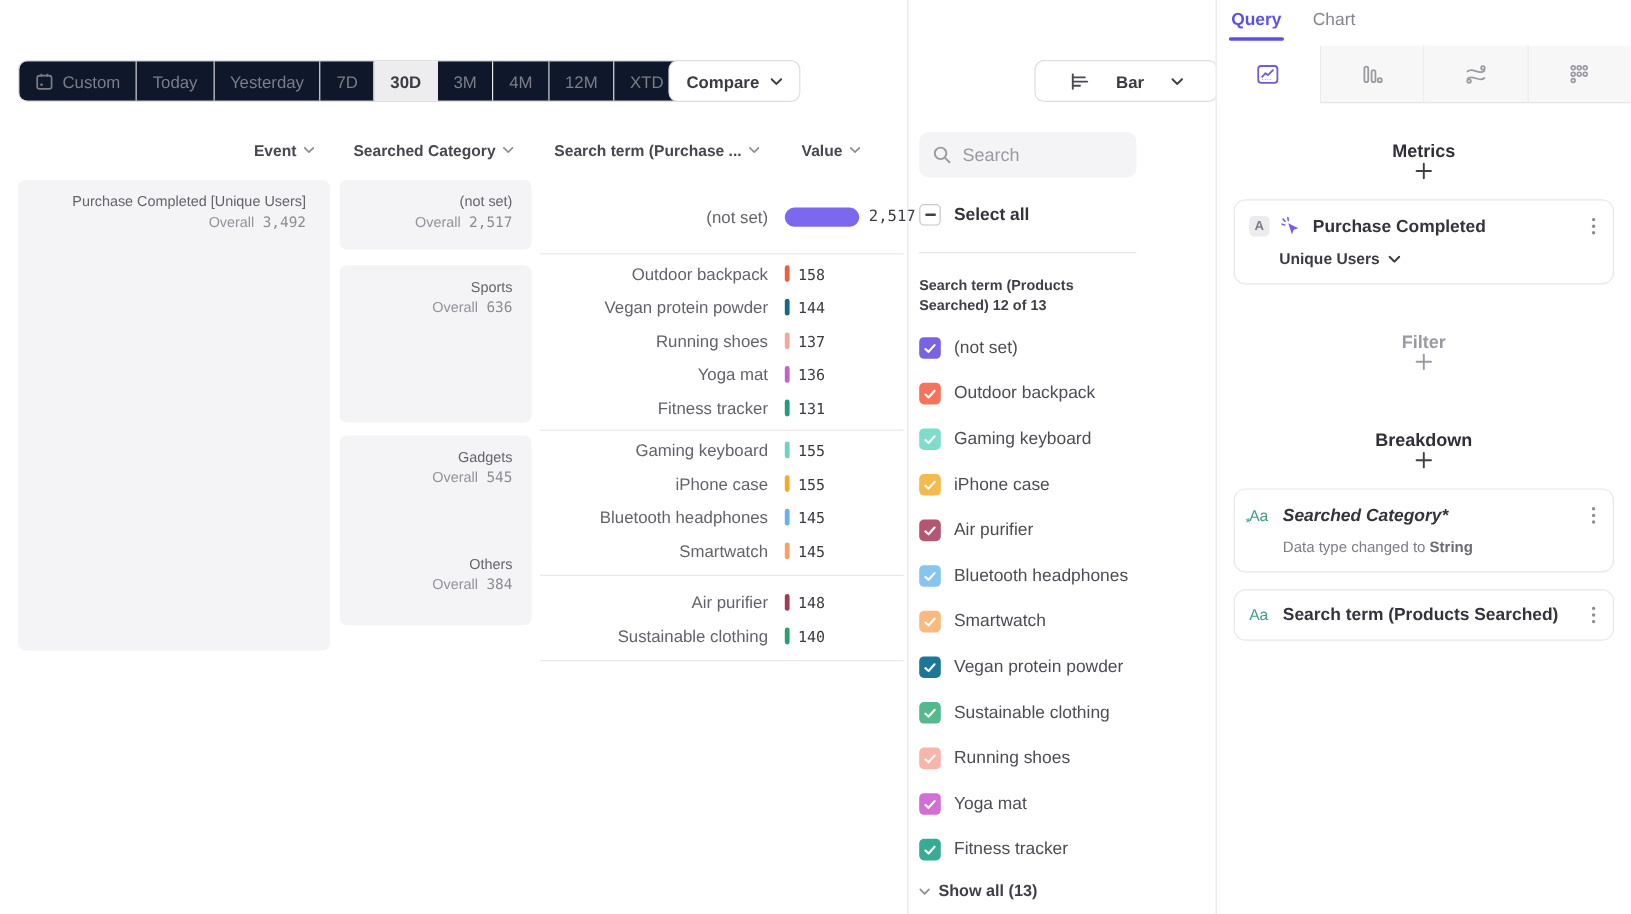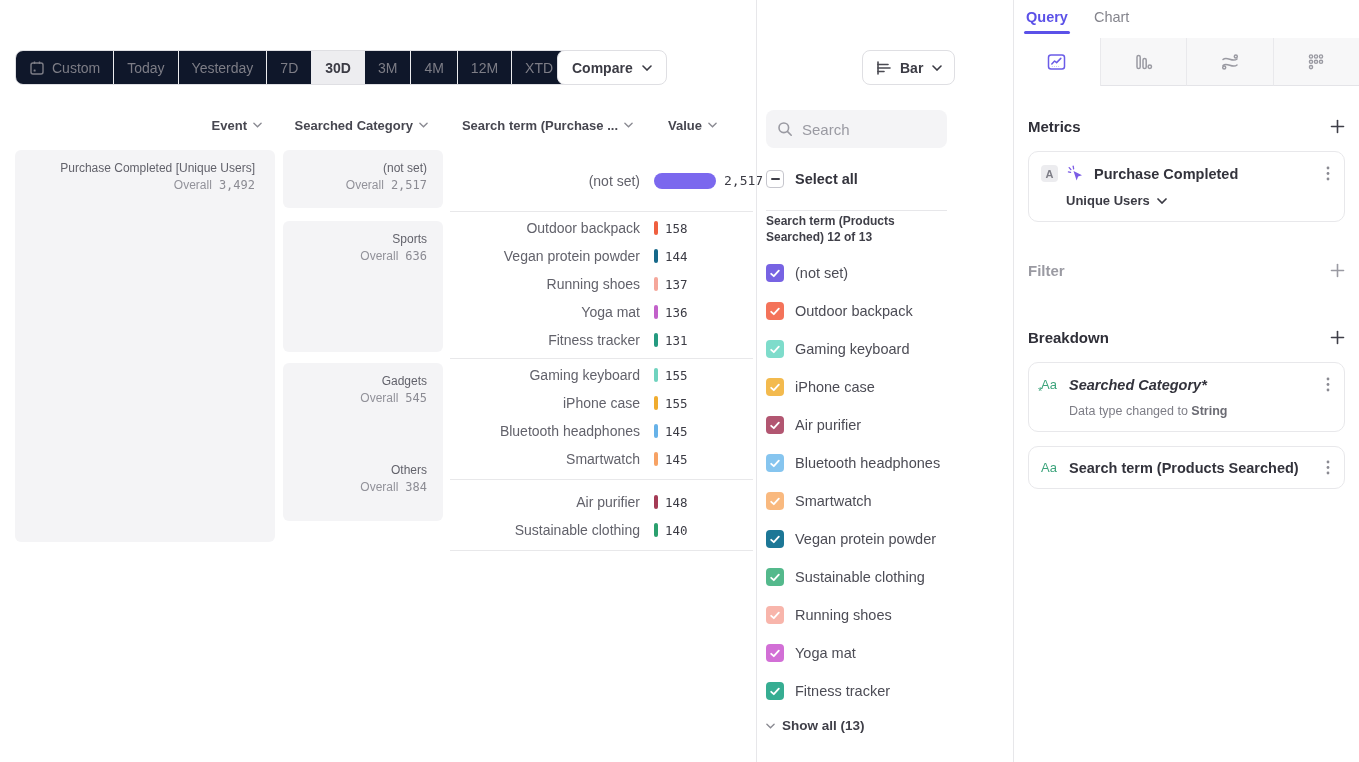--- a/index.html
+++ b/index.html
@@ -10,22 +10,22 @@
 
   
   .date-group { position:absolute; left:15px; top:50px; height:35px; display:flex; align-items:stretch;
     border:1px solid #dfdfe3; border-radius:8px; background:#fff; overflow:hidden; }
   .date-btn { display:flex; align-items:center; gap:7px; padding:0 13px; font-size:14px; color:#7d7d86;
     border-right:1px solid #ececef; background:#0f172a; cursor:pointer; white-space:nowrap; }
   .date-btn:last-child { border-right:none; }
   .date-btn.sel { background:#ededf0; color:#3b3b44; font-weight:700; }
   .compare-btn { position:absolute; left:557px; top:50px; height:35px; display:flex; align-items:center; gap:8px;
     padding:0 14px; border:1px solid #dfdfe3; border-radius:8px; font-size:14px; font-weight:600; color:#3b3b44; background:#fff; }
-  .bar-btn { position:absolute; left:862px; top:50px; height:35px; display:flex; align-items:center; gap:8px;
-    padding:0 12px; border:1px solid #dfdfe3; border-radius:8px; font-size:14px; font-weight:700; color:#3b3b44; background:#fff; }
+  .bar-btn { position:absolute; left:862px; top:50px; height:35px; display:flex; align-items:center; gap:22px;
+    padding:0 28px; border:1px solid #dfdfe3; border-radius:8px; font-size:14px; font-weight:700; color:#3b3b44; background:#fff; }
   .chev { display:inline-flex; color:#8a8a92; }
   .date-btn .chev, .compare-btn .chev, .bar-btn .chev { margin-left:1px; }
 
   
   .col-hdr { position:absolute; top:113px; height:24px; display:flex; align-items:center; gap:6px;
     font-size:13px; font-weight:600; color:#474750; }
   .col-hdr.right { justify-content:flex-end; }
   #hdr-event    { left:15px;  width:247px; }
   #hdr-category { left:283px; width:145px; }
   #hdr-term     { left:450px; width:183px; }
@@ -64,42 +64,42 @@
   .fp-search { width:181px; height:38px; background:#f4f4f6; border-radius:8px; display:flex; align-items:center; padding:0 11px; gap:9px; }
   .fp-search input { border:none; outline:none; background:transparent; font-family:"Liberation Sans",sans-serif;
     font-size:15px; color:#3b3b44; width:130px; }
   .fp-search input::placeholder { color:#9a9aa2; }
   .fp-selectall { margin-top:22px; display:flex; align-items:center; gap:11px; cursor:pointer; }
   .cbx-ind { width:18px; height:18px; border:1.5px solid #c6c6cd; border-radius:4px; background:#fff;
     display:flex; align-items:center; justify-content:center; flex:none; }
   .cbx-ind .minus { width:9px; height:2px; background:#3f3f48; border-radius:1px; }
   .fp-selectall .lbl { font-size:14.5px; font-weight:700; color:#33333c; }
   .fp-divider { margin-top:22px; width:181px; border-top:1px solid #e7e7ea; }
-  .fp-list-label { margin-top:2px; width:172px; font-size:12px; font-weight:700; color:#3f3f48; line-height:1.35; }
+  .fp-list-label { margin-top:19px; width:172px; font-size:12px; font-weight:700; color:#3f3f48; line-height:1.35; }
   .fp-list { margin-top:9px; }
   .fp-item { height:38px; display:flex; align-items:center; gap:11px; cursor:pointer; }
   .cbx { width:18px; height:18px; border-radius:4px; display:flex; align-items:center; justify-content:center; flex:none; }
   .fp-item .lbl { font-size:14.5px; color:#4c4c55; }
   .fp-showall { margin-top:8px; display:flex; align-items:center; gap:7px; cursor:pointer; }
   .fp-showall .lbl { font-size:13.5px; font-weight:600; color:#3f3f48; }
 
   
   .query-panel { position:absolute; left:1013px; top:0; width:346px; height:762px; border-left:1px solid #e7e7ea; background:#fff; }
   .qp-tabs { height:38px; display:flex; gap:26px; padding-left:12px; align-items:flex-start; padding-top:9px; }
   .qp-tab { font-size:14.5px; cursor:pointer; position:relative; padding-bottom:9px; }
   .qp-tab.active { color:#5b51e8; font-weight:700; }
   .qp-tab.inactive { color:#85858d; font-weight:500; }
   .qp-tab.active::after { content:""; position:absolute; left:-2px; right:-2px; bottom:0; height:3px; background:#5b51e8; border-radius:2px; }
   .qp-icontabs { height:48px; display:flex; }
   .qp-icontab { flex:1; display:flex; align-items:center; justify-content:center; cursor:pointer;
     background:#f7f7f8; border-bottom:1px solid #e4e4e8; border-right:1px solid #e9e9ec; color:#9a9aa2; }
   .qp-icontab:last-child { border-right:none; }
   .qp-icontab.active { background:#fff; border-bottom:none; color:#6b5ce8; border-bottom-right-radius:0; }
   .qp-content { padding:0 14px; }
-  .qp-hdr { display:flex; align-items:center; justify-content:space-between; }
+  .qp-hdr { display:flex; align-items:center; justify-content:space-between;flex-direction:column; }
   .qp-hdr .t { font-size:15px; font-weight:700; color:#2f2f38; }
   .qp-hdr.muted .t { color:#9a9aa2; font-weight:600; }
   .plus-btn { color:#3f3f48; cursor:pointer; display:flex; }
   .qp-hdr.muted .plus-btn { color:#9a9aa2; }
   #metrics-hdr { margin-top:32px; }
   #filter-hdr { margin-top:40px; }
   #breakdown-hdr { margin-top:50px; }
   .qp-card { margin-top:16px; border:1px solid #e8e8eb; border-radius:10px; padding:12px 12px 13px; background:#fff; }
   .qp-card .row1 { display:flex; align-items:center; }
   .badge-a { width:17px; height:17px; background:#ececef; border-radius:4px; font-size:11px; font-weight:700;

